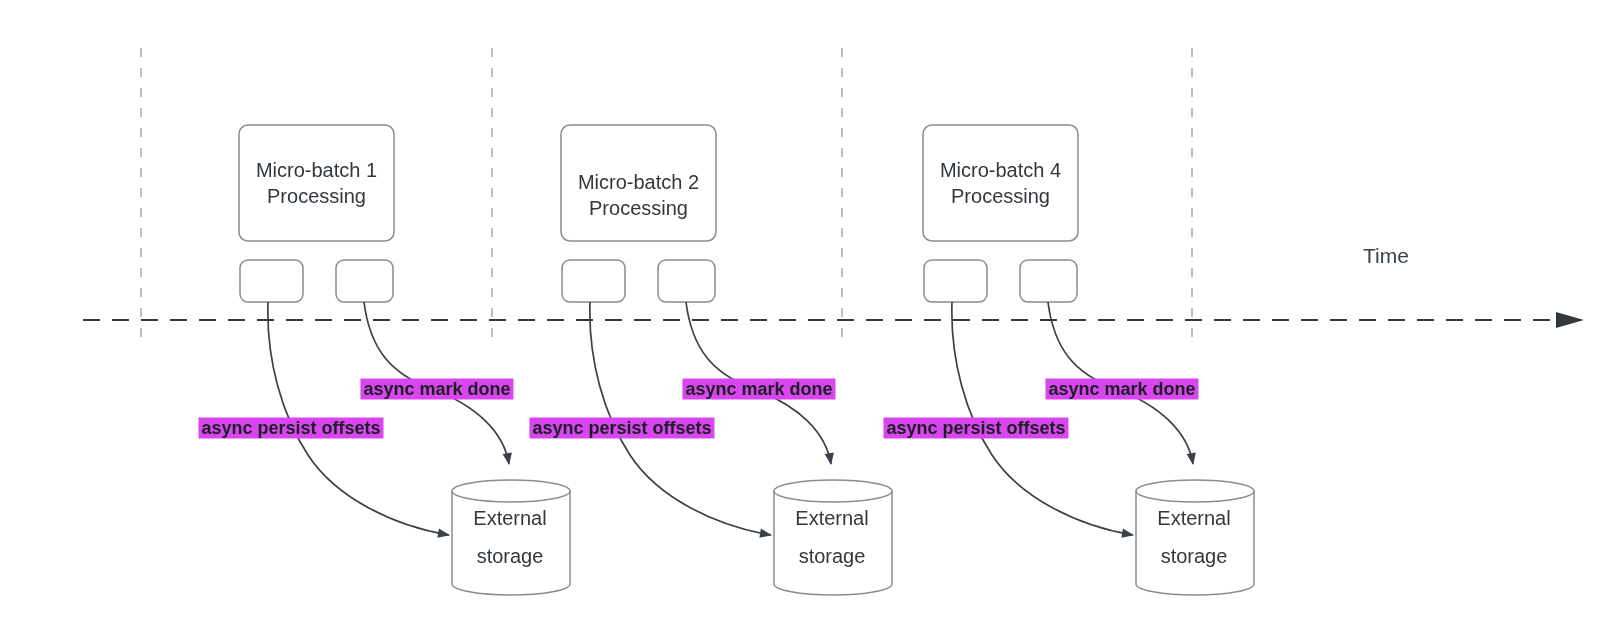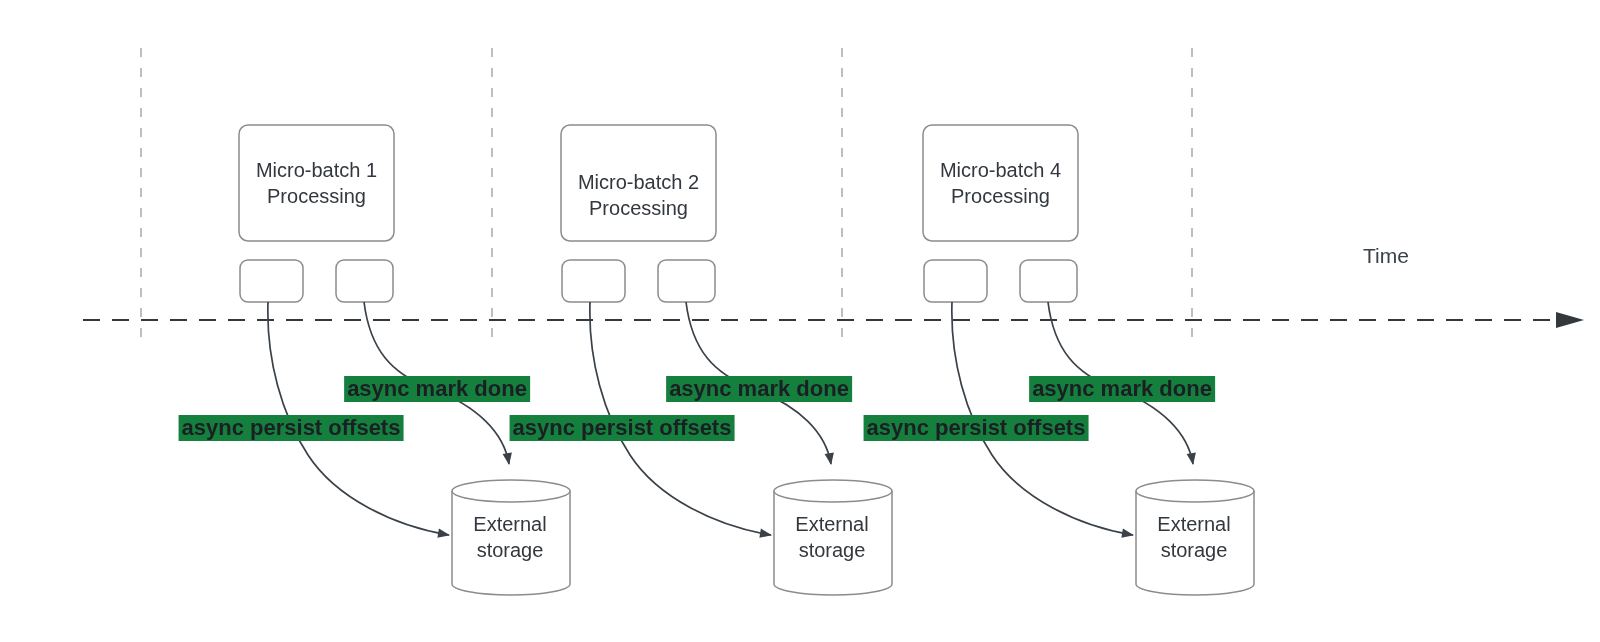--- a/index.html
+++ b/index.html
@@ -34,29 +34,29 @@
     font-size: 20px;
     line-height: 26px;
   }
   .storage-label {
     width: 116px;
     height: 76px;
     display: flex;
     align-items: center;
     justify-content: center;
     font-size: 20px;
-    line-height: 26px;
+    line-height: 38px;
   }
   .edge-label {
     transform: translate(-50%, -50%);
     white-space: nowrap;
     font-weight: bold;
-    font-size: 22px;
+    font-size: 18px;
     color: #1b1f24;
-    background: #15803d;
+    background: #d946ef;
     padding: 0 3px;
   }
   .time-label {
     transform: translate(-50%, -50%);
     white-space: nowrap;
     font-size: 21px;
     color: #3a4149;
   }
 </style>
 </head>

